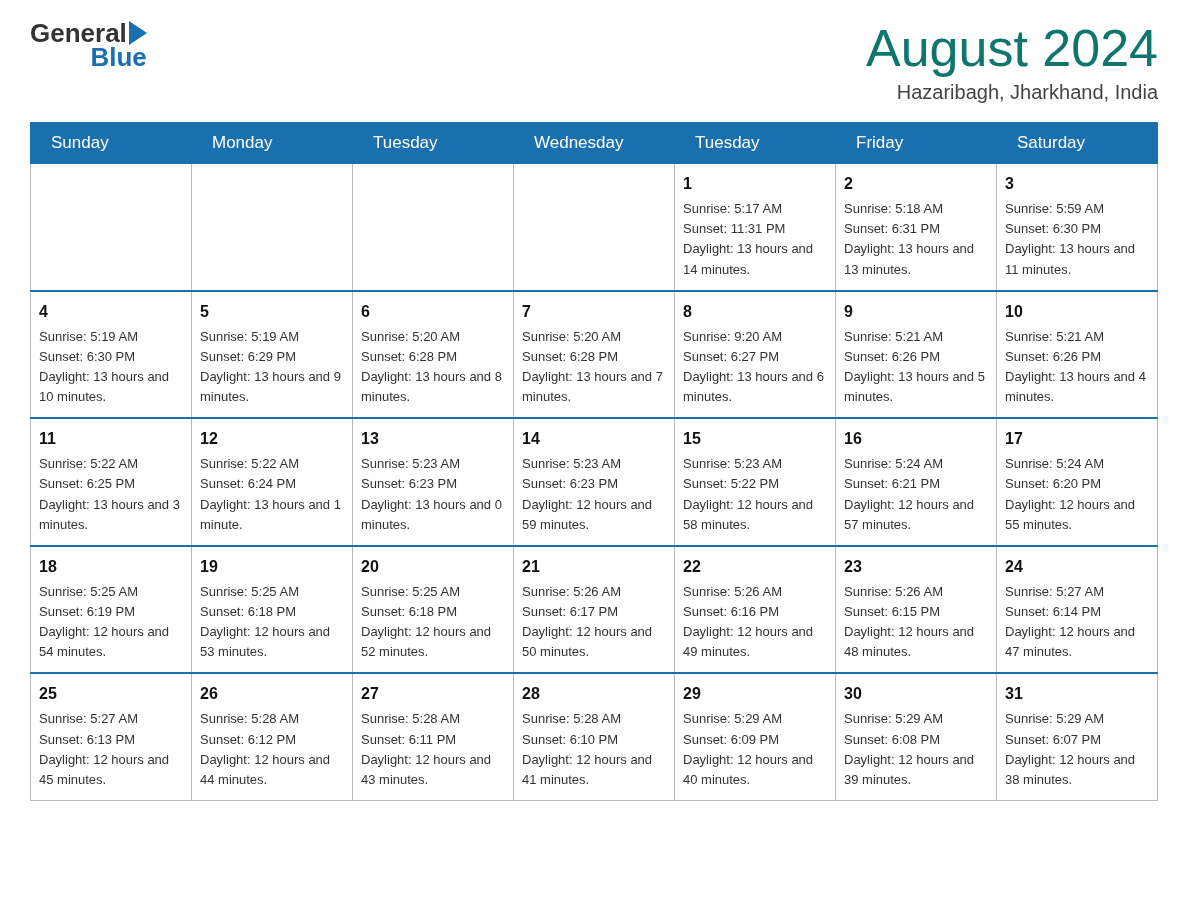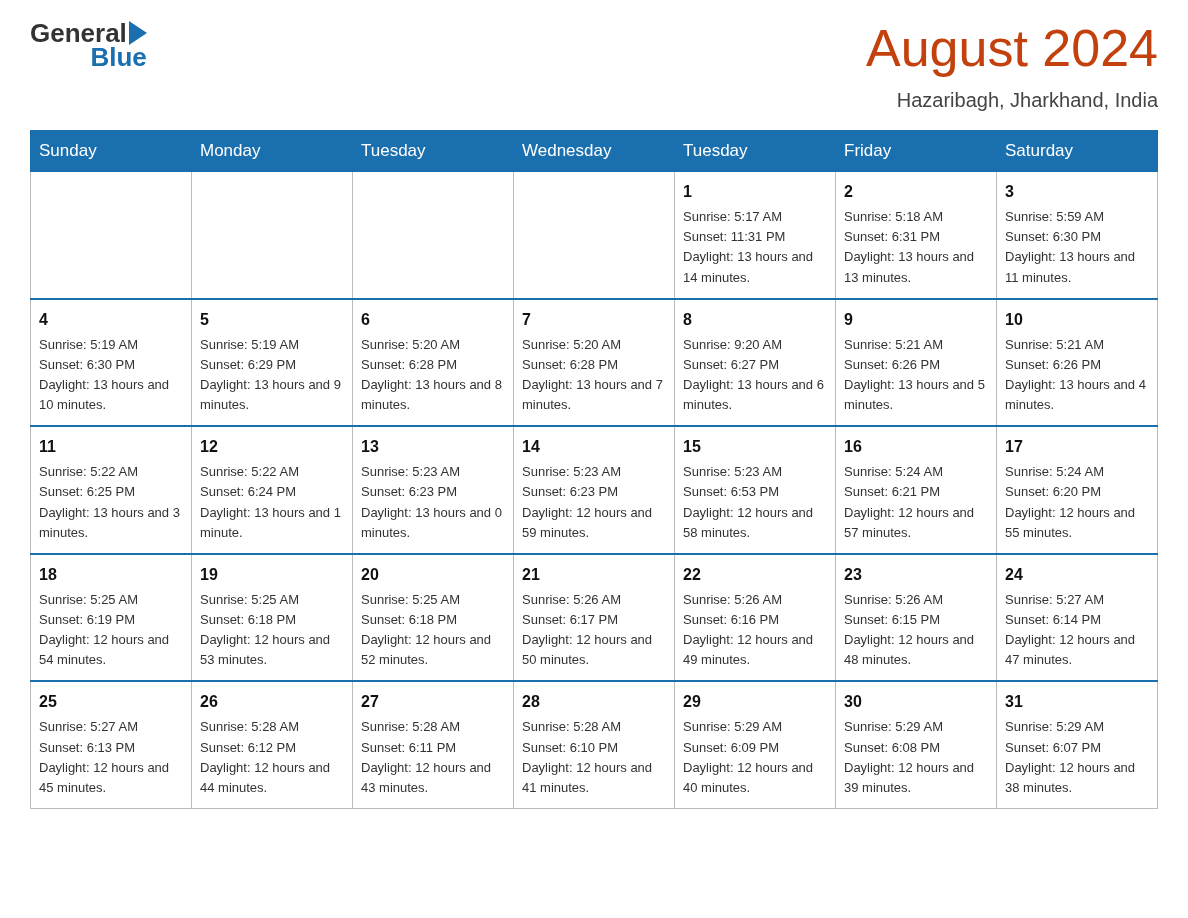--- a/index.html
+++ b/index.html
@@ -39,39 +39,39 @@
       font-weight: bold;
       color: #1a6faf;
       line-height: 1;
     }
     .title-block {
       text-align: right;
     }
     .title-month {
       font-size: 52px;
       font-weight: normal;
-      color: #c2410c;
+      color: #0f766e;
       line-height: 1.1;
     }
     .title-location {
       font-size: 20px;
       color: #444;
-      margin-top: 12px;
+      margin-top: 4px;
     }
     .calendar {
       width: 100%;
       border-collapse: collapse;
       border: 1px solid #aaa;
     }
     .calendar th {
       background-color: #1a6faf;
       color: #ffffff;
       font-size: 17px;
       font-weight: normal;
-      padding: 10px 8px;
+      padding: 10px 20px;
       text-align: left;
       border: 1px solid #1a6faf;
     }
     .calendar td {
       vertical-align: top;
       padding: 8px 8px 10px 8px;
       border: 1px solid #bbb;
       width: 14.28%;
       min-height: 110px;
       font-size: 13px;
@@ -217,21 +217,21 @@
         </td>
         <td>
           <span class="day-number">14</span>
           <div class="day-info">Sunrise: 5:23 AM
 Sunset: 6:23 PM
 Daylight: 12 hours and 59 minutes.</div>
         </td>
         <td>
           <span class="day-number">15</span>
           <div class="day-info">Sunrise: 5:23 AM
-Sunset: 6:53 PM
+Sunset: 5:22 PM
 Daylight: 12 hours and 58 minutes.</div>
         </td>
         <td>
           <span class="day-number">16</span>
           <div class="day-info">Sunrise: 5:24 AM
 Sunset: 6:21 PM
 Daylight: 12 hours and 57 minutes.</div>
         </td>
         <td>
           <span class="day-number">17</span>

